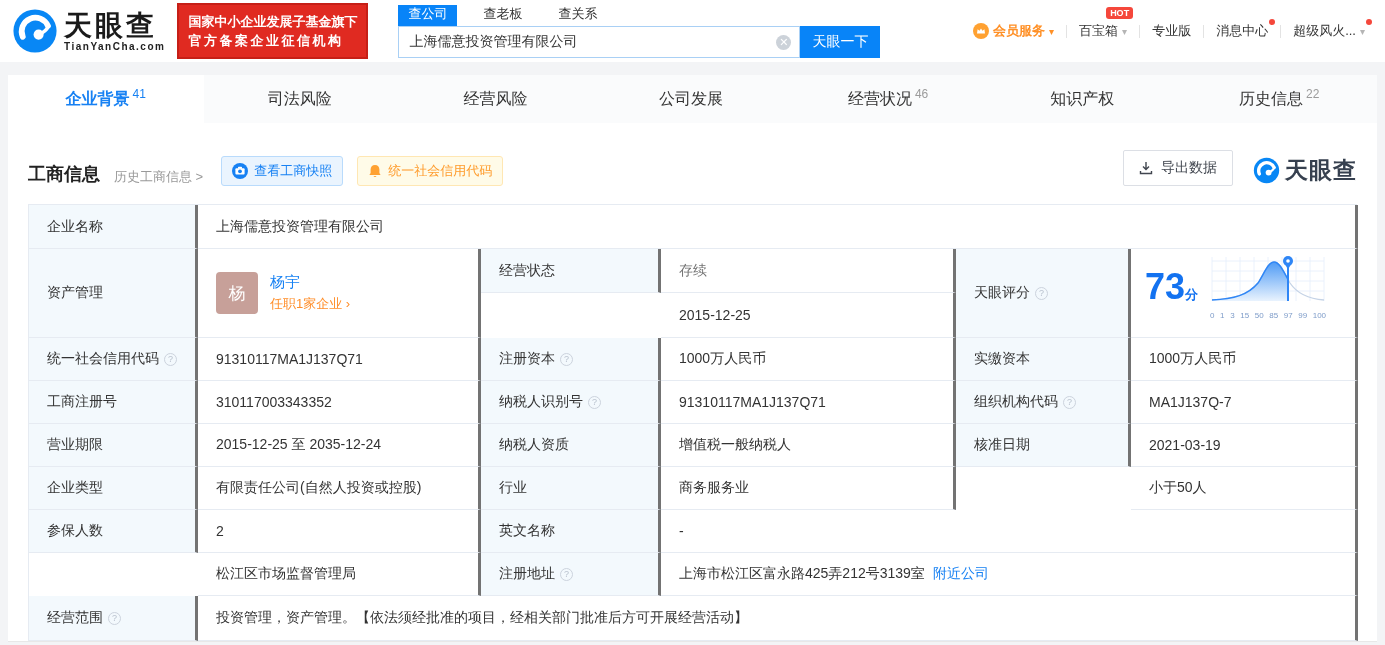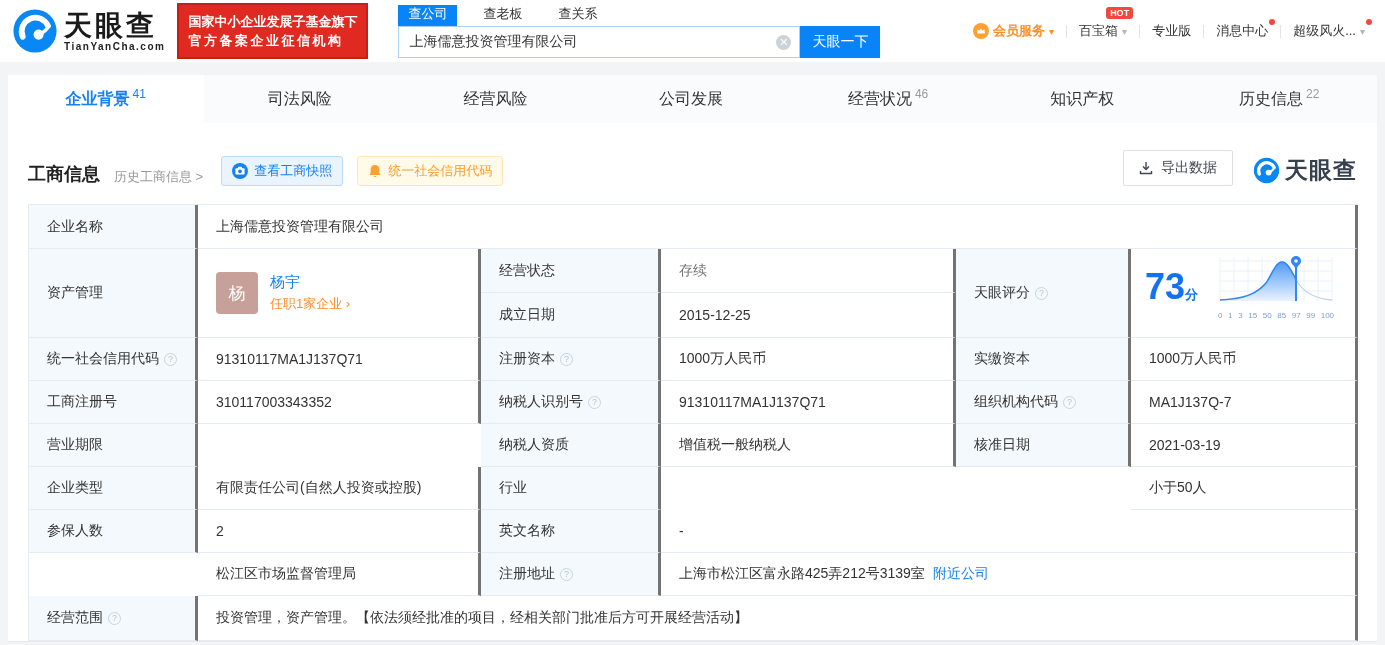--- a/index.html
+++ b/index.html
@@ -65,21 +65,21 @@
   .qmark { display:inline-block; width:13px; height:13px; border:1px solid #ccd3dd; border-radius:50%; color:#b9c2ce; font-size:9px; line-height:11px; text-align:center; margin-left:5px; flex:none;}
   .qmark::before { content:"?"; }
   .green { color:#737373; }
   .link-blue { color:#1781f3; cursor:pointer; }
   .rep-cell { gap:0; }
   .avatar { width:42px; height:42px; border-radius:4px; background:#c7a099; color:#fff; font-size:17px; display:flex; align-items:center; justify-content:center; margin-right:12px; flex:none;}
   .rep-name { font-size:15px; color:#1781f3; cursor:pointer; line-height:20px;}
   .rep-link { font-size:13px; color:#ff8e2a; cursor:pointer; line-height:20px; margin-top:2px;}
   .addr-link { margin-left:8px; }
   
-  .score-cell { padding:0 6px 13px 14px; gap:18px; }
+  .score-cell { padding:0 6px 13px 14px; gap:10px; }
   .score-num { font-size:36px; font-weight:bold; color:#1372f0; line-height:36px;}
   .score-unit { font-size:13px; font-weight:bold; color:#1372f0; }
   .score-chart { width:120px; }
   .score-axis { display:flex; justify-content:space-between; padding:0 2px; font-size:8px; color:#7e9cc9; margin-top:-1px;}
 </style>
 </head>
 <body>
 
 <header class="top-header">
   <div class="logo-wrap">
@@ -224,21 +224,20 @@
       <span class="avatar">杨</span>
       <span>
         <span class="rep-name" style="display:block;">杨宇</span>
         <span class="rep-link" style="display:block;">任职1家企业 ›</span>
       </span>
     </div>
     <div class="cell lbl" style="grid-row:2;grid-column:3;">经营状态</div>
     <div class="cell" style="grid-row:2;grid-column:4;">
         <span class="green">存续</span>
       </div>
-    <div class="cell lbl" style="grid-row:3;grid-column:3;">成立日期</div>
     <div class="cell" style="grid-row:3;grid-column:4;">2015-12-25</div>
     <div class="cell lbl" style="grid-row:2/4;grid-column:5;">
       <span>天眼评分</span>
         <span class="qmark"></span>
     </div>
     <div class="cell score-cell" style="grid-row:2/4;grid-column:6;">
       <span><span class="score-num">73</span><span class="score-unit">分</span></span>
       <span class="score-chart">
         <svg width="120" height="56" viewBox="0 0 120 56">
           <defs>
@@ -298,28 +297,30 @@
         <span class="qmark"></span>
       </div>
     <div class="cell" style="grid-row:5;grid-column:4;">91310117MA1J137Q71</div>
     <div class="cell lbl" style="grid-row:5;grid-column:5;">
         <span>组织机构代码</span>
         <span class="qmark"></span>
       </div>
     <div class="cell" style="grid-row:5;grid-column:6;">MA1J137Q-7</div>
 
     <div class="cell lbl" style="grid-row:6;grid-column:1;">营业期限</div>
+    <div class="cell" style="grid-row:6;grid-column:2;">2015-12-25 至 2035-12-24</div>
     <div class="cell lbl" style="grid-row:6;grid-column:3;">纳税人资质</div>
     <div class="cell lbl" style="grid-row:6;grid-column:5;">核准日期</div>
     <div class="cell" style="grid-row:6;grid-column:4;">增值税一般纳税人</div>
     <div class="cell" style="grid-row:6;grid-column:6;">2021-03-19</div>
 
     <div class="cell lbl" style="grid-row:7;grid-column:1;">企业类型</div>
     <div class="cell" style="grid-row:7;grid-column:2;">有限责任公司(自然人投资或控股)</div>
     <div class="cell lbl" style="grid-row:7;grid-column:3;">行业</div>
+    <div class="cell" style="grid-row:7;grid-column:4;">商务服务业</div>
     <div class="cell" style="grid-row:7;grid-column:6;">小于50人</div>
 
     <div class="cell lbl" style="grid-row:8;grid-column:1;">参保人数</div>
     <div class="cell" style="grid-row:8;grid-column:2;">2</div>
     <div class="cell lbl" style="grid-row:8;grid-column:3;">英文名称</div>
     <div class="cell" style="grid-row:8;grid-column:4/7;">-</div>
 
     <div class="cell" style="grid-row:9;grid-column:2;">松江区市场监督管理局</div>
     <div class="cell lbl" style="grid-row:9;grid-column:3;">
         <span>注册地址</span>

